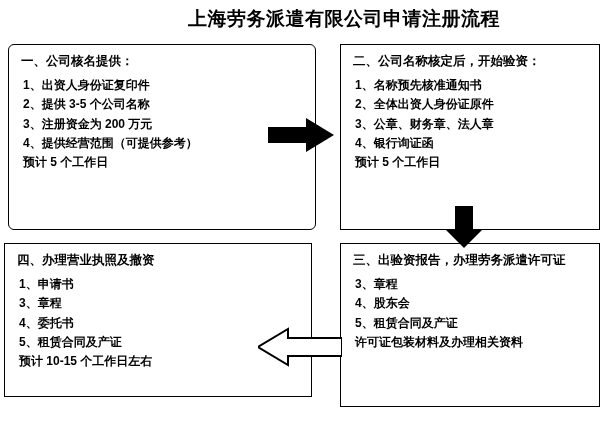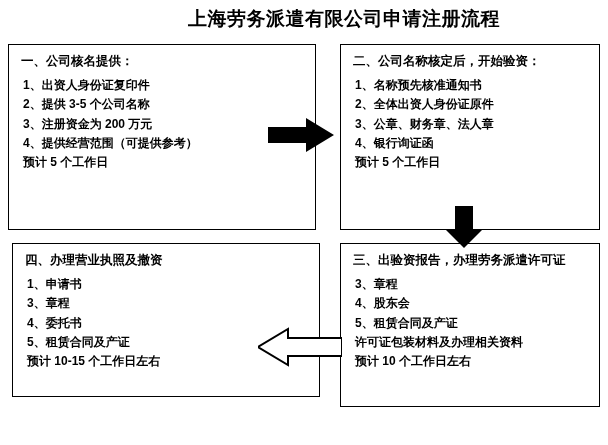--- a/index.html
+++ b/index.html
@@ -46,24 +46,24 @@
   .box-items {
     padding: 0 0 8px 14px;
     font-weight: bold;
   }
   .box-item {
     font-size: 12px;
     line-height: 1.62;
     white-space: nowrap;
   }
   
-  #box1 { left: 8px;   top: 44px;  width: 308px; height: 186px; }
+  #box1 { left: 8px;   top: 44px;  width: 308px; height: 186px; border-radius: 6px; }
   #box2 { left: 340px; top: 44px;  width: 260px; height: 186px; }
   #box3 { left: 340px; top: 243px; width: 260px; height: 164px; }
-  #box4 { left: 12px;   top: 243px; width: 308px; height: 154px; }
+  #box4 { left: 4px;   top: 243px; width: 308px; height: 154px; }
 
   
   .arrow-right {
     position: absolute;
     left: 268px;
     top: 118px;
     width: 66px;
     height: 34px;
   }
   .arrow-down {
@@ -111,21 +111,20 @@
     </div>
   </div>
 
   <div class="box" id="box3">
     <div class="box-title">三、出验资报告，办理劳务派遣许可证</div>
     <div class="box-items">
       <div class="box-item">3、章程</div>
       <div class="box-item">4、股东会</div>
       <div class="box-item">5、租赁合同及产证</div>
       <div class="box-item">许可证包装材料及办理相关资料</div>
-      <div class="box-item">预计 10 个工作日左右</div>
     </div>
   </div>
 
   <div class="box" id="box4">
     <div class="box-title">四、办理营业执照及撤资</div>
     <div class="box-items">
       <div class="box-item">1、申请书</div>
       <div class="box-item">3、章程</div>
       <div class="box-item">4、委托书</div>
       <div class="box-item">5、租赁合同及产证</div>

